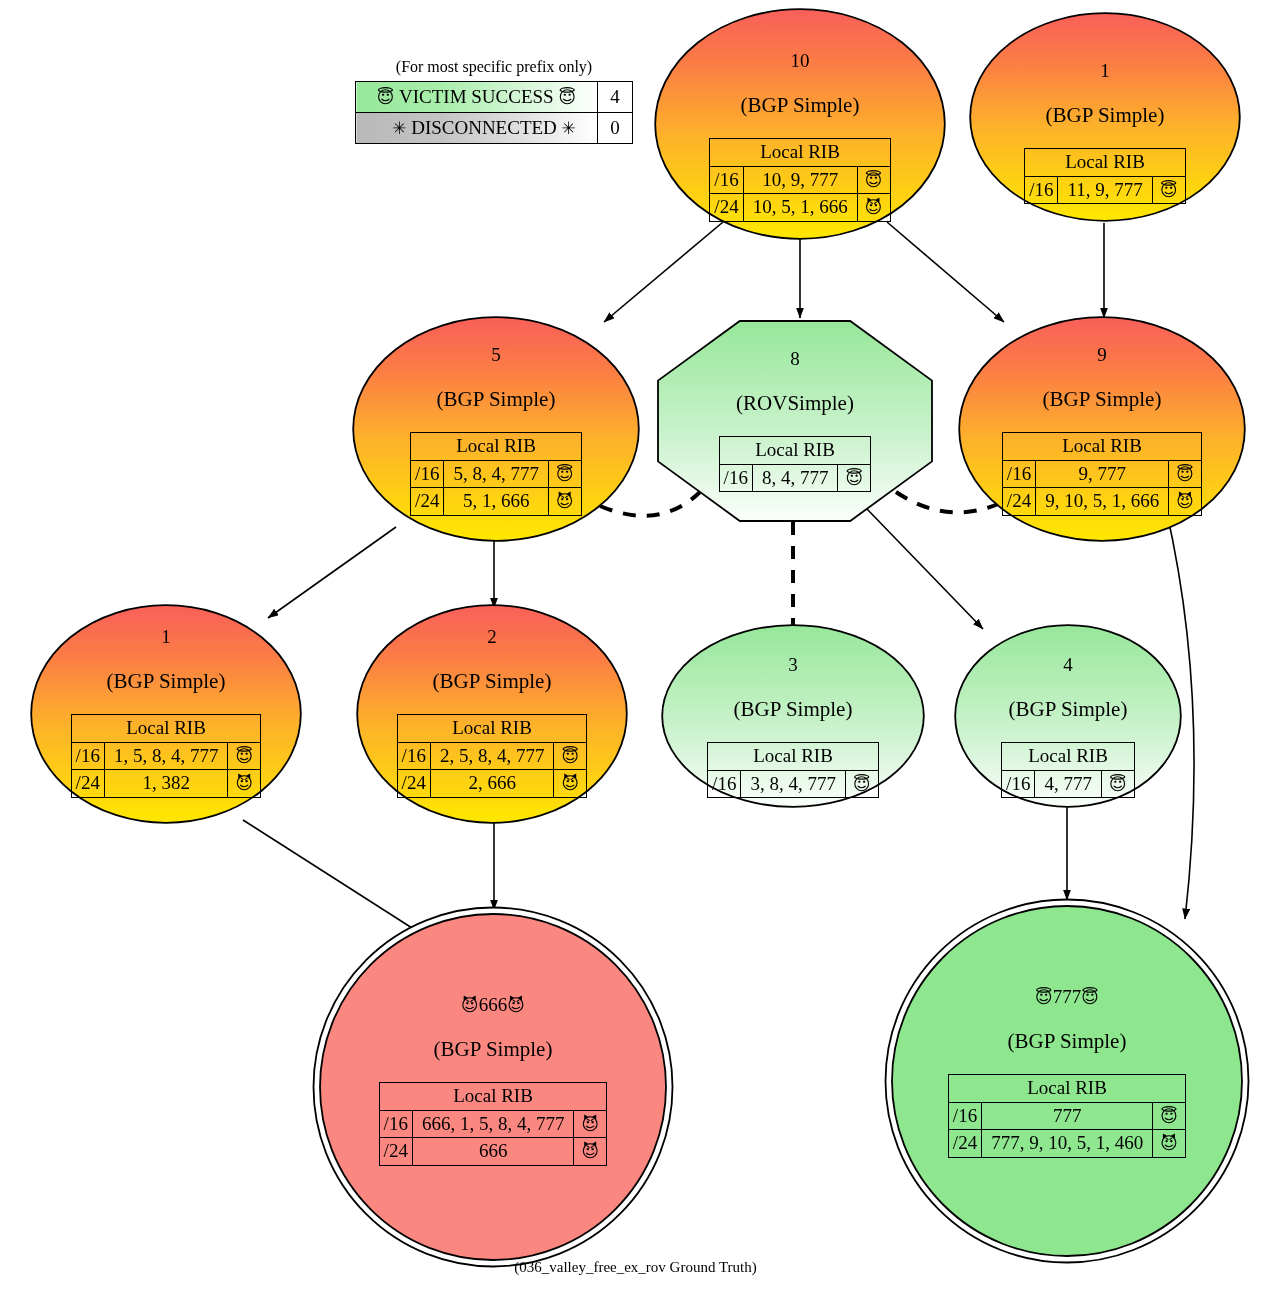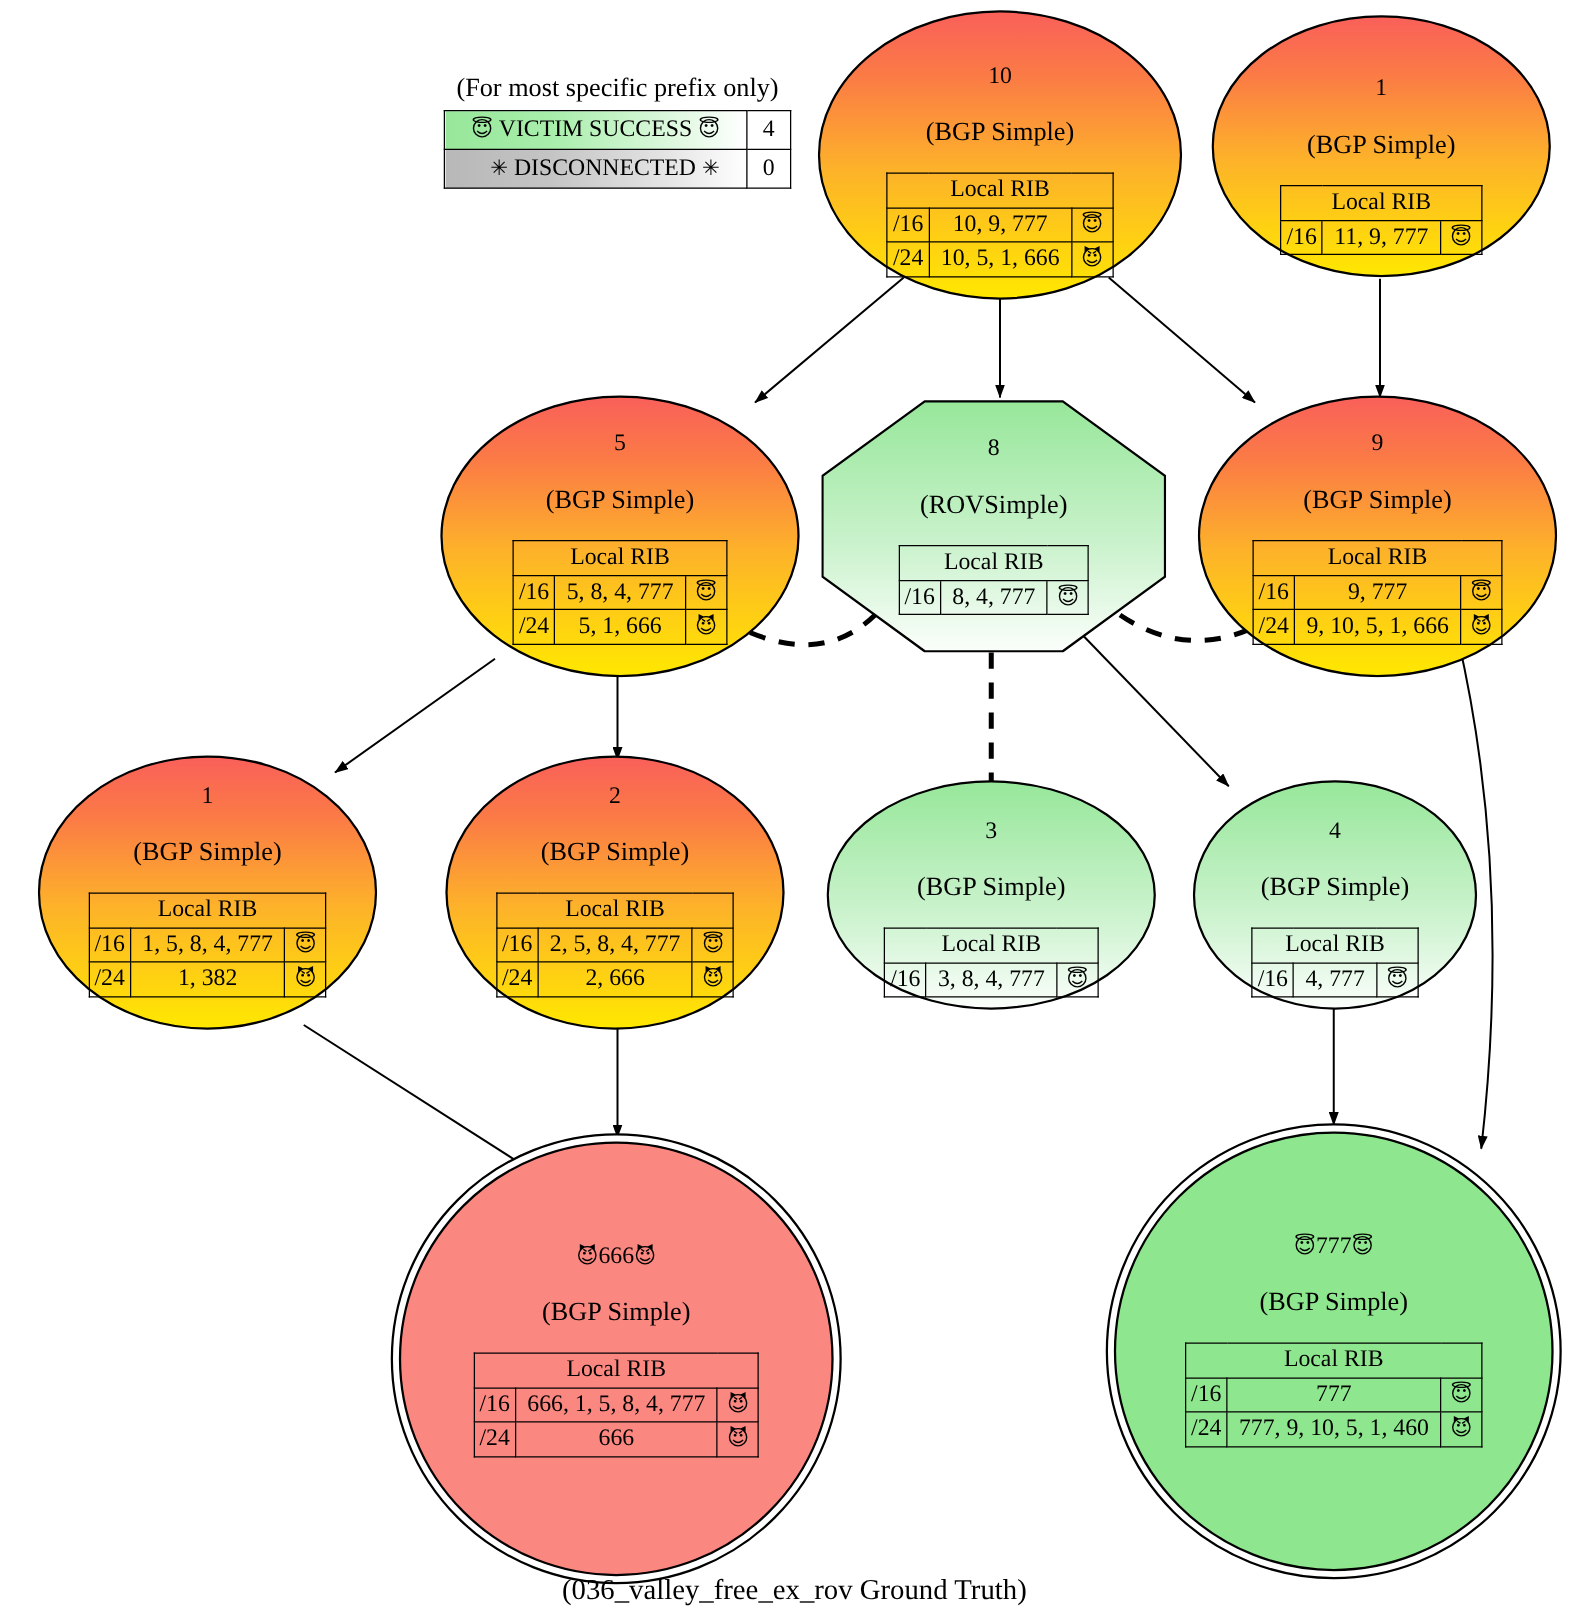--- a/index.html
+++ b/index.html
@@ -24,21 +24,21 @@
 
   
   .legend {
     position: absolute;
     left: 355px;
     top: 58px;
     width: 278px;
   }
   .legend-caption {
     text-align: center;
-    font-size: 21px;
+    font-size: 16px;
     color: #000;
     padding-bottom: 5px;
     white-space: nowrap;
   }
   .legend-table {
     border-collapse: collapse;
     width: 278px;
     table-layout: fixed;
   }
   .legend-table td {
@@ -118,21 +118,21 @@
   .rib .c-prefix { text-align: left; padding: 1px 4px; }
   .rib .c-path   { text-align: center; padding: 1px 9px; }
   .rib .c-flag   { text-align: center; padding: 1px 4px; width: 24px; }
 
   .caption {
     position: absolute;
     left: 0;
     top: 1259px;
     width: 1271px;
     text-align: center;
-    font-size: 23px;
+    font-size: 15px;
     color: #000;
   }
 </style>
 </head>
 <body>
 
 <svg id="graph-canvas" viewBox="0 0 1271 1292">
   <defs>
     <marker id="arrowhead" markerWidth="11" markerHeight="8" refX="10.4" refY="4" orient="auto" markerUnits="userSpaceOnUse">
       <path d="M0,0 L11,4 L0,8 z" fill="#000"></path>

